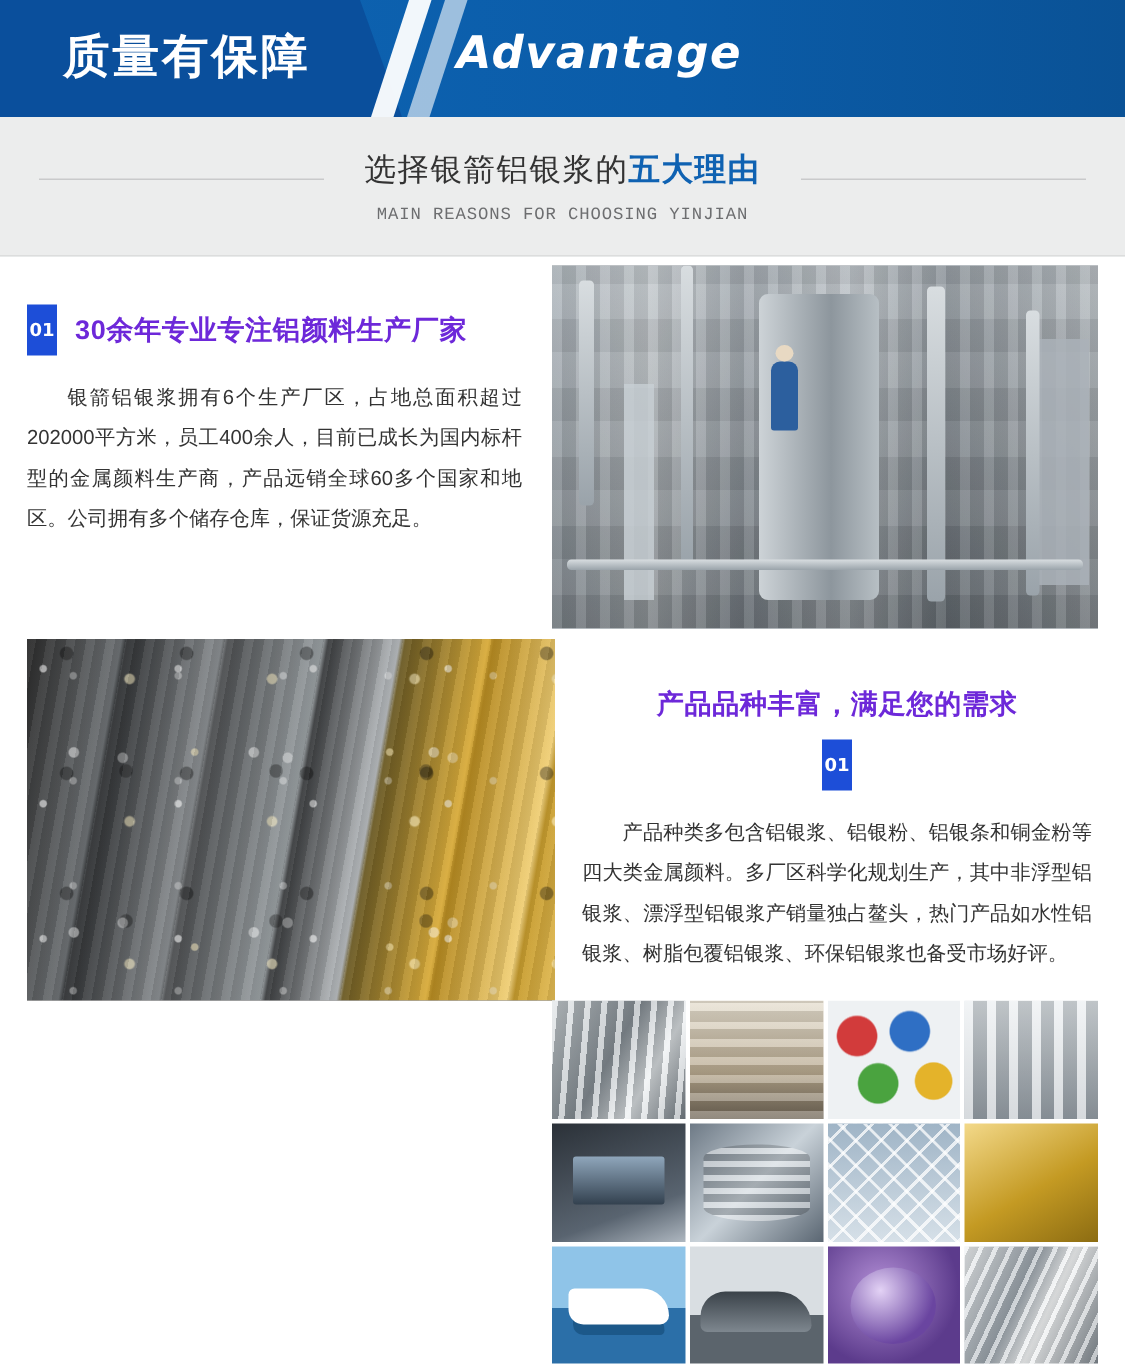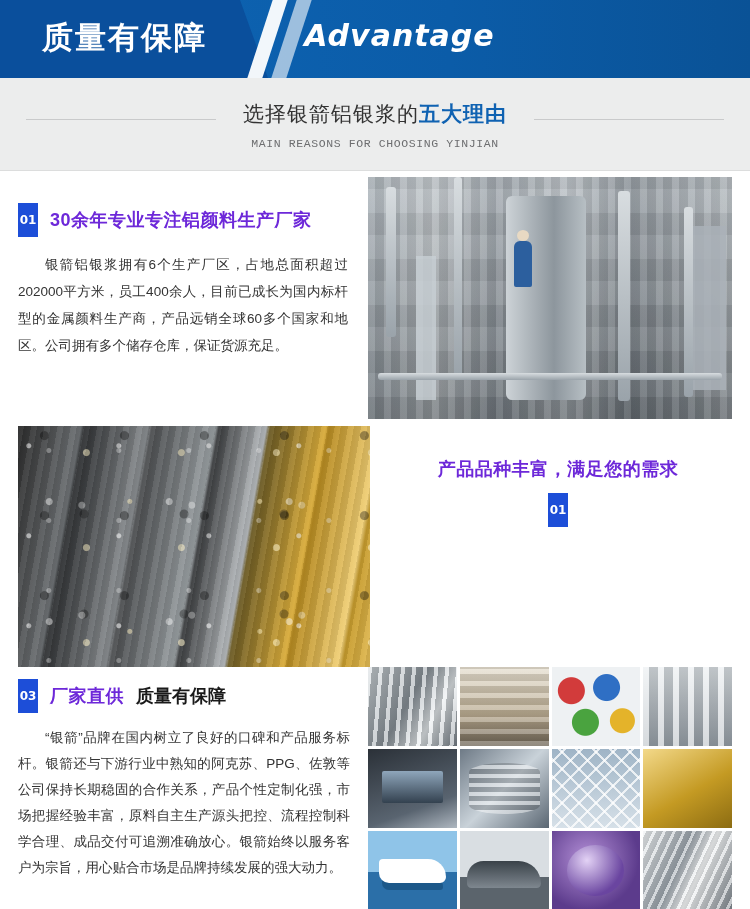--- a/index.html
+++ b/index.html
@@ -377,32 +377,25 @@
 
 <div class="sec sec2">
   <div class="s2-img">
     <div class="ph powders"></div>
   </div>
   <div class="s2-text">
     <div class="s2-head">
       <div class="head-title">产品品种丰富，满足您的需求</div>
       <div class="numbox">01</div>
     </div>
+    <div class="body-text">产品种类多包含铝银浆、铝银粉、铝银条和铜金粉等四大类金属颜料。多厂区科学化规划生产，其中非浮型铝银浆、漂浮型铝银浆产销量独占鳌头，热门产品如水性铝银浆、树脂包覆铝银浆、环保铝银浆也备受市场好评。</div>
   </div>
 </div>
 
 <div class="sec sec3">
-  <div class="s3-text">
-    <div class="head-row">
-      <div class="numbox">03</div>
-      <div class="head-title">厂家直供</div>
-      <div class="s3-head-sub">质量有保障</div>
-    </div>
-    <div class="body-text">“银箭”品牌在国内树立了良好的口碑和产品服务标杆。银箭还与下游行业中熟知的阿克苏、PPG、佐敦等公司保持长期稳固的合作关系，产品个性定制化强，市场把握经验丰富，原料自主生产源头把控、流程控制科学合理、成品交付可追溯准确放心。银箭始终以服务客户为宗旨，用心贴合市场是品牌持续发展的强大动力。</div>
-  </div>
   <div class="s3-img collage">
     <div class="cell c-tubes"></div>
     <div class="cell c-shop"></div>
     <div class="cell c-balls"></div>
     <div class="cell c-cans"></div>
     <div class="cell c-laptop"></div>
     <div class="cell c-roll"></div>
     <div class="cell c-truss"></div>
     <div class="cell c-gold"></div>
     <div class="cell c-ship"></div>

